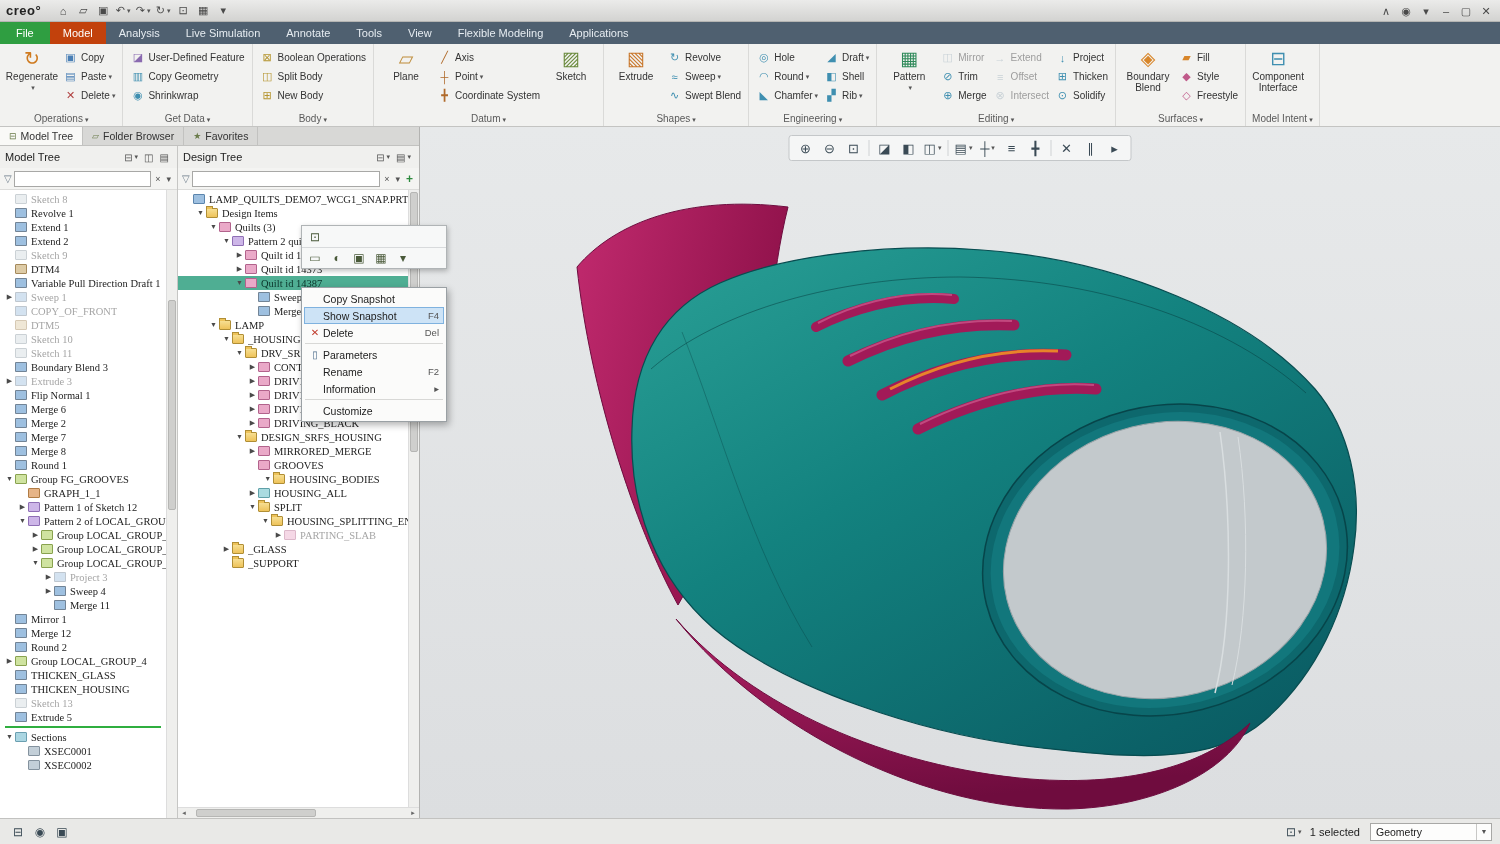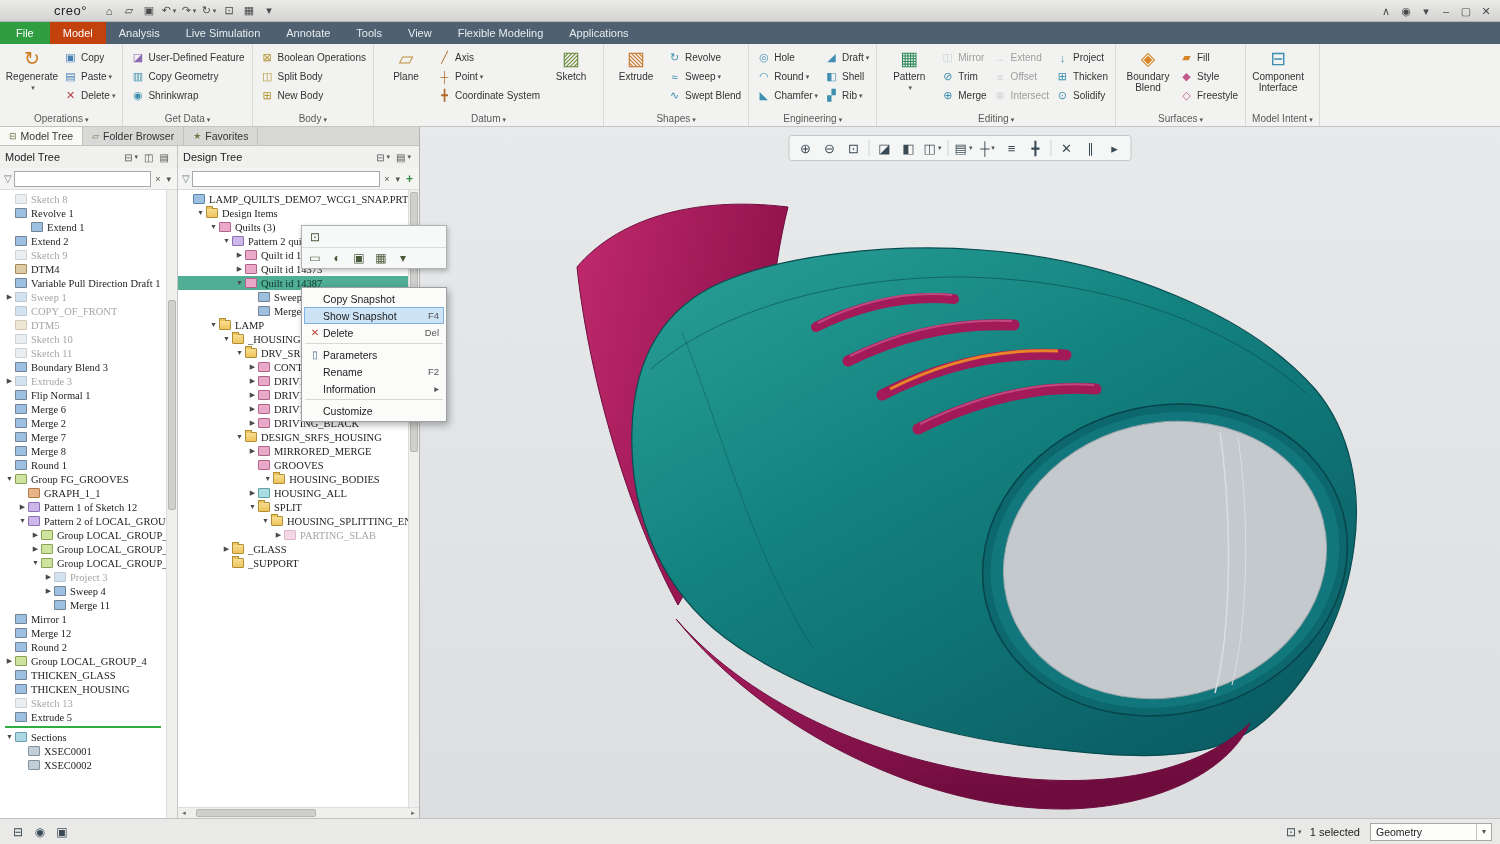--- a/index.html
+++ b/index.html
@@ -1,20 +1,20 @@
 <!DOCTYPE html>
 <html><head>
 <meta charset="utf-8">
 <style>
   * { box-sizing: border-box; margin: 0; padding: 0; }
   html,body { width:1500px; height:844px; overflow:hidden; font-family:"Liberation Sans", sans-serif; background:#e2e4e5; }
 
   
   .titlebar{position:absolute;top:0;left:0;right:0;height:22px;background:linear-gradient(#ebebea,#d3d3d1);border-bottom:1px solid #b5b5b3;display:flex;align-items:center;padding:0 6px;z-index:6;}
-  .logo{font-weight:normal;font-size:13px;color:#222;margin-right:12px;letter-spacing:.5px;margin-left:48px;}
+  .logo{font-weight:bold;font-size:13px;color:#222;margin-right:12px;letter-spacing:.5px;}
   .tb-ico{min-width:18px;height:18px;display:inline-flex;align-items:center;justify-content:center;font-size:11px;color:#4a4a4a;margin:0 1px;border-radius:2px;}
   .tb-title{position:absolute;left:200px;right:200px;text-align:center;font-size:11px;color:#222;pointer-events:none;}
   .tb-right{position:absolute;right:4px;top:0;height:22px;display:flex;align-items:center;}
 
   
   .tabbar{position:absolute;top:22px;left:0;right:0;height:22px;background:#4f6070;display:flex;align-items:stretch;z-index:6;}
   .tab{display:flex;align-items:center;padding:0 13px;font-size:11px;color:#e6ecf1;cursor:default;}
   .tab.file{background:#2f9e41;color:#fff;padding:0 16px;}
   .tab.active{background:#c2410c;color:#fff;}
 
@@ -424,21 +424,21 @@
             <div class="trow dim" style="padding-left: 4px;">
               <span class="tarrow"></span>
               <span class="ti sketch"></span>
               <span class="tlabel">Sketch 8</span>
             </div>
             <div class="trow" style="padding-left: 4px;">
               <span class="tarrow"></span>
               <span class="ti revolve"></span>
               <span class="tlabel">Revolve 1</span>
             </div>
-            <div class="trow" style="padding-left: 4px; margin-left: 16px;">
+            <div class="trow" style="padding-left: 4px;">
               <span class="tarrow"></span>
               <span class="ti extend"></span>
               <span class="tlabel">Extend 1</span>
             </div>
             <div class="trow" style="padding-left: 4px;">
               <span class="tarrow"></span>
               <span class="ti extend"></span>
               <span class="tlabel">Extend 2</span>
             </div>
             <div class="trow dim" style="padding-left: 4px;">

